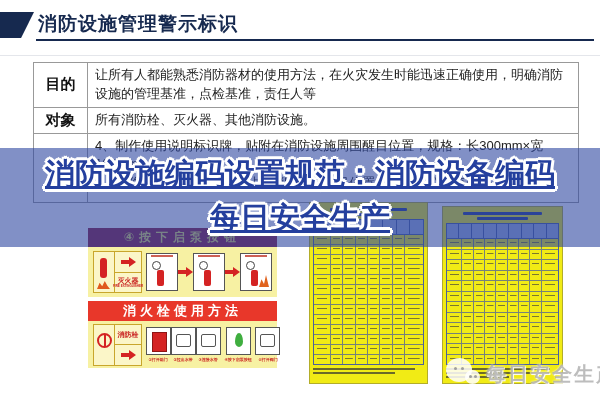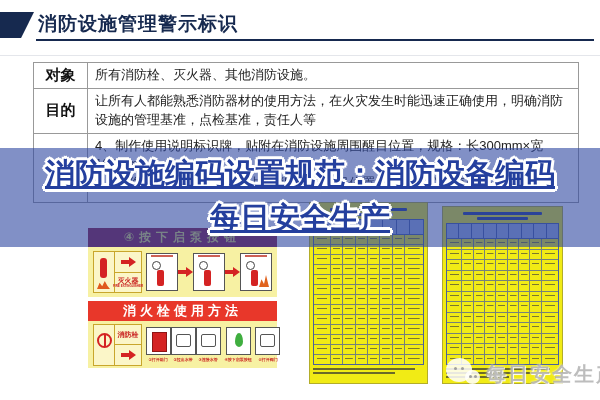--- a/index.html
+++ b/index.html
@@ -106,27 +106,27 @@
 <body>
 
 <div id="stage">
 
   <div class="corner-shape"></div>
   <div class="page-title">消防设施管理警示标识</div>
   <div class="title-underline"></div>
   <div class="header-divider"></div>
 
   <div class="info-table">
+    <div class="it-row r1">
+      <div class="it-label">目的</div>
+      <div class="it-content">让所有人都能熟悉消防器材的使用方法，在火灾发生时能迅速正确使用，明确消防设施的管理基准，点检基准，责任人等</div>
+    </div>
     <div class="it-row r2">
       <div class="it-label">对象</div>
       <div class="it-content">所有消防栓、灭火器、其他消防设施。</div>
-    </div>
-    <div class="it-row r1">
-      <div class="it-label">目的</div>
-      <div class="it-content">让所有人都能熟悉消防器材的使用方法，在火灾发生时能迅速正确使用，明确消防设施的管理基准，点检基准，责任人等</div>
     </div>
     <div class="it-row r3">
       <div class="it-label">标准</div>
       <div class="it-content">
         <div>4、制作使用说明标识牌，贴附在消防设施周围醒目位置，规格：长300mm×宽100mm;</div>
         <div>6、制作点检管理基准，张贴于消防设施醒目位置，要求全公司统一张贴位置，</div>
       </div>
     </div>
   </div>
 

